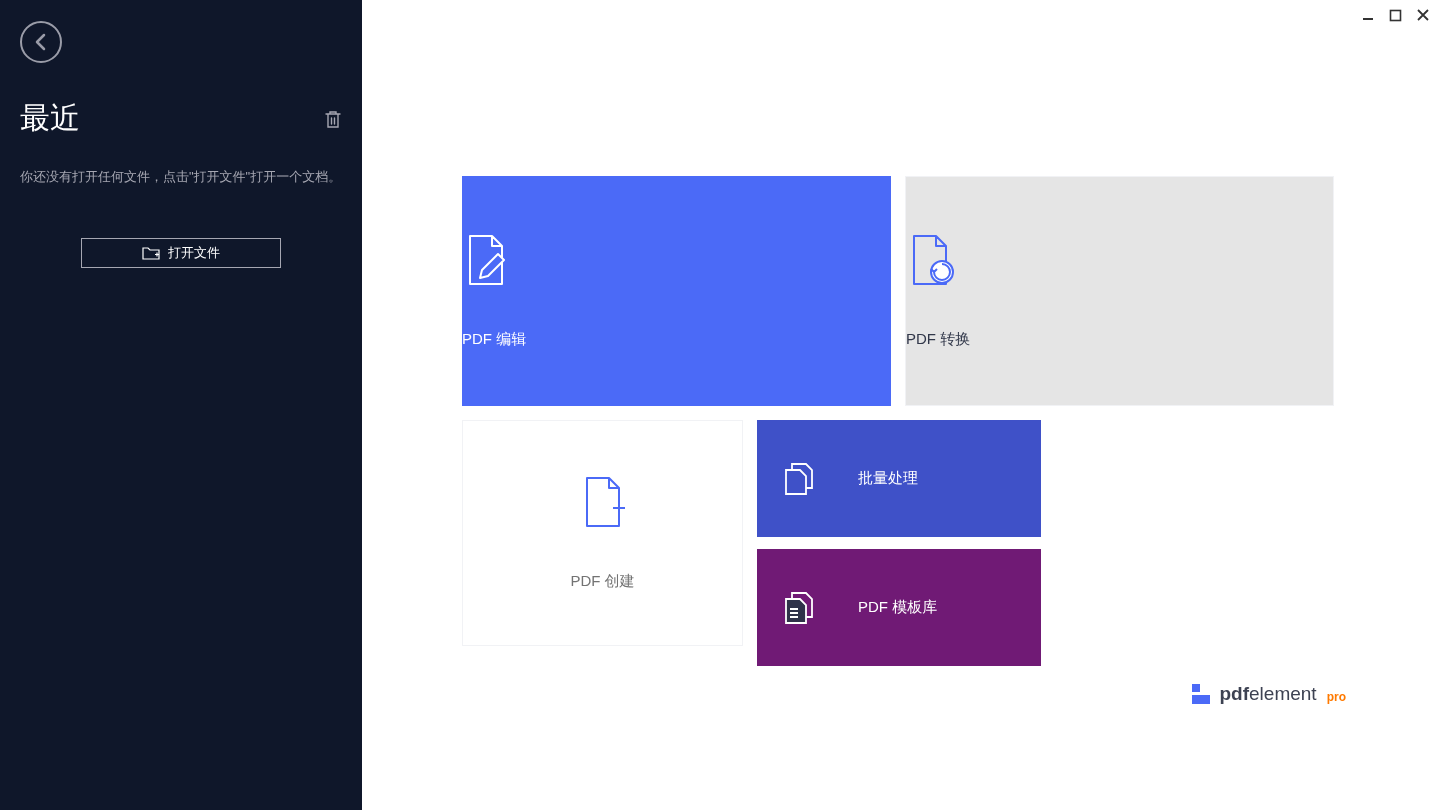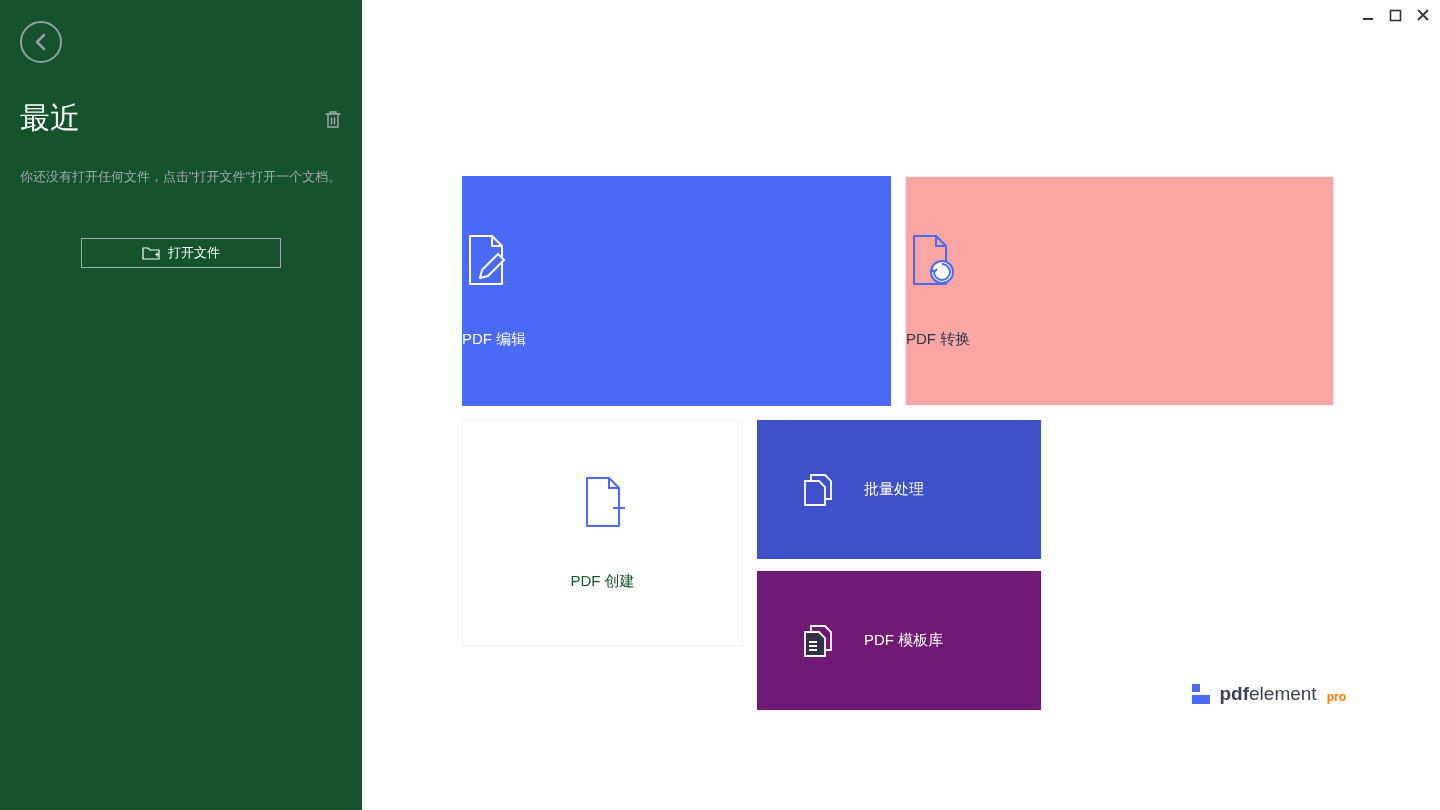--- a/index.html
+++ b/index.html
@@ -7,21 +7,21 @@
   width: 1440px;
   height: 810px;
   font-family: "Microsoft YaHei", Arial, sans-serif;
   display: flex;
   overflow: hidden;
   background: #fff;
 }
 .sidebar {
   width: 362px;
   height: 810px;
-  background: #14532d;
+  background: #0f172a;
   padding: 21px 20px;
   color: #fff;
 }
 .back-btn {
   width: 42px;
   height: 42px;
   border: 2px solid #9a9ca8;
   border-radius: 50%;
   display: flex;
   align-items: center;
@@ -99,47 +99,47 @@
   justify-content: center;
   cursor: pointer;
   border: 1px solid #f1f2f5;
 }
 .big-tile.primary {
   background: #4b6af7;
   border: none;
   color: #fff;
 }
 .big-tile.light {
-  background: #fca5a5;
+  background: #e5e5e5;
   color: #313749;
 }
 .med-tile {
   width: 281px;
   height: 226px;
   background: #fff;
   border: 1px solid #f1f2f5;
   display: flex;
   flex-direction: column;
   align-items: center;
   justify-content: center;
   cursor: pointer;
-  color: #14532d;
+  color: #737373;
 }
 .small-col {
   display: flex;
   flex-direction: column;
   gap: 12px;
 }
 .small-tile {
   width: 284px;
-  height: 139px;
-  display: flex;
-  align-items: center;
-  padding-left: 46px;
-  gap: 31px;
+  height: 117px;
+  display: flex;
+  align-items: center;
+  padding-left: 27px;
+  gap: 44px;
   cursor: pointer;
   color: #fff;
 }
 .small-tile.blue { background: #3f51c8; }
 .small-tile.dark { background: #701a75; }
 .tile-icon {
   height: 52px;
   display: flex;
   align-items: center;
   margin-bottom: 44px;

